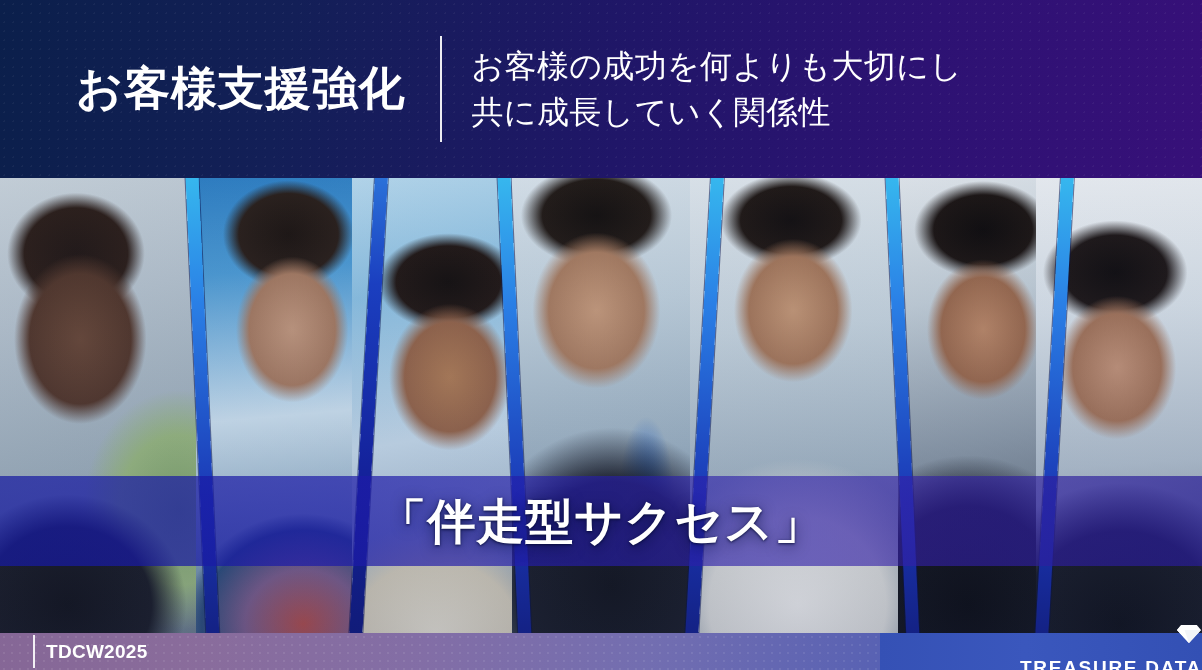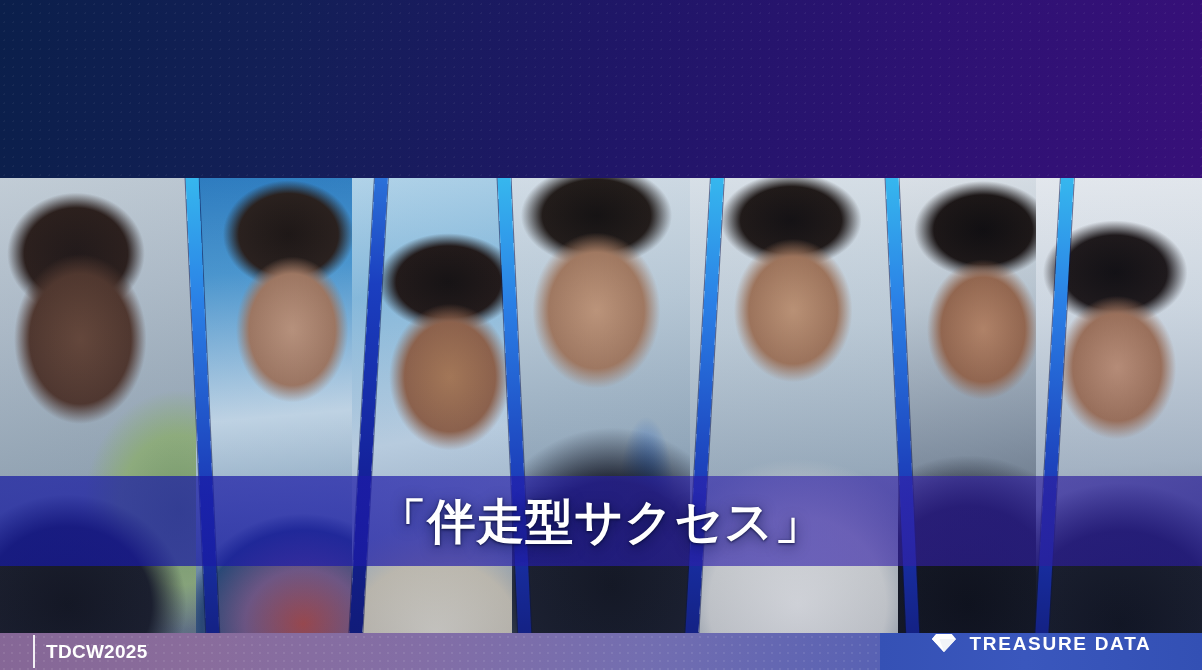--- a/index.html
+++ b/index.html
@@ -205,23 +205,24 @@
     background-image:radial-gradient(rgba(255,255,255,.16) 1px, transparent 1px);
     background-size:8px 8px;
     opacity:.5;
   }
   .footer-right{
     position:absolute;
     left:880px; top:0;
     width:322px; height:37px;
     background:linear-gradient(90deg,#3551b5 0%,#3a57bd 45%,#3350b4 100%);
     display:flex;
-    align-items:flex-start;
+    align-items:flex-end;
     justify-content:center;
     gap:13px;
+    flex-direction:column;
   }
   .foot-tick{
     position:absolute;
     left:33px; top:2px;
     width:2px; height:33px;
     background:rgba(255,255,255,.9);
   }
   .foot-label{
     position:absolute;
     left:46px; top:0;
@@ -240,20 +241,28 @@
   }
   .gem{flex:0 0 auto;display:block;}
 </style>
 </head>
 <body>
 
 <div class="slide">
 
   <div class="header">
     <div class="header-dots"></div>
+    <div class="header-inner">
+      <div class="hdr-title">お客様支援強化</div>
+      <div class="hdr-divider"></div>
+      <div class="hdr-sub-wrap">
+        <div class="hdr-sub">お客様の成功を何よりも大切にし</div>
+        <div class="hdr-sub">共に成長していく関係性</div>
+      </div>
+    </div>
   </div>
 
   <div class="photoband">
 
     <div class="pane ph1" style="left:-10px;width:215px;">
       <div class="img"></div>
       <div class="pane-tint tint-a"></div>
     </div>
 
     <div class="pane ph2" style="left:196px;width:185px;">

